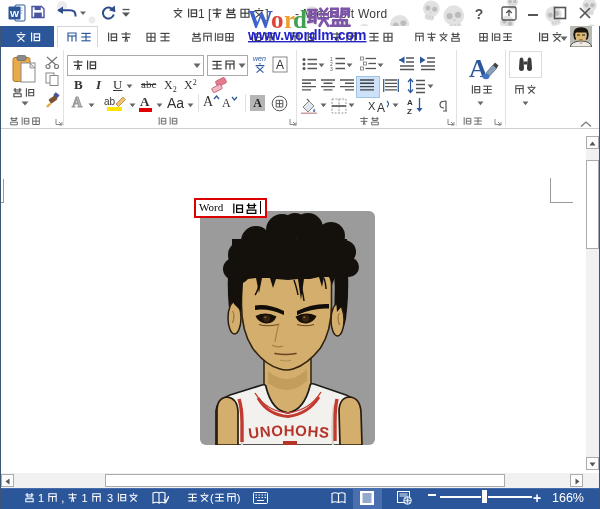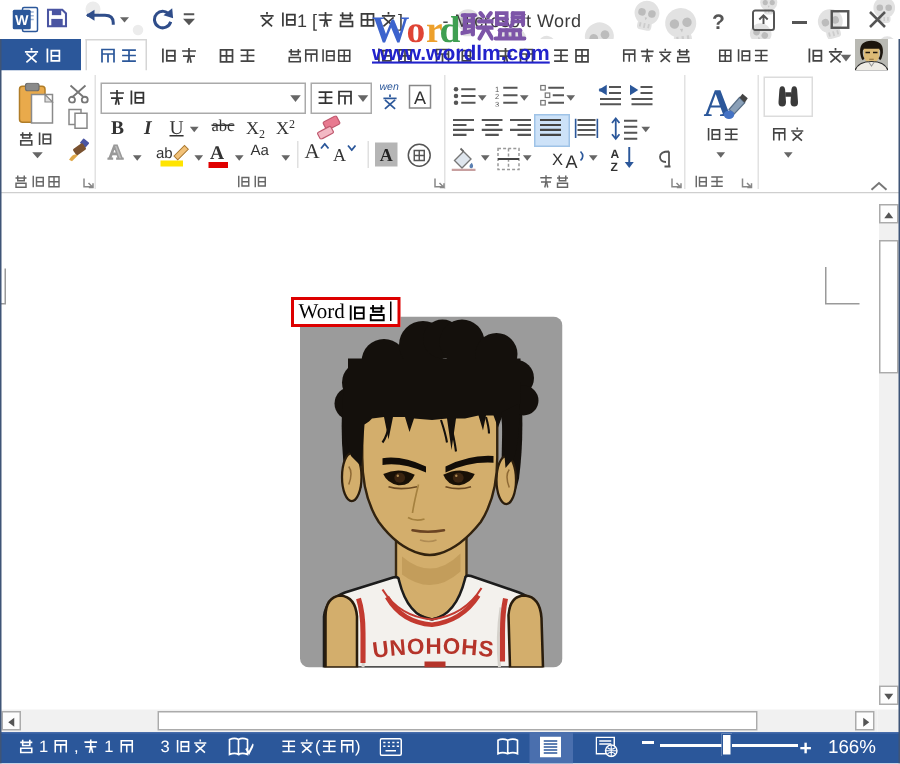--- a/index.html
+++ b/index.html
@@ -360,21 +360,21 @@
   <path d="M12,9 L19,2 L21.5,4.5 L14.5,11.5 Z" fill="#f2c178" stroke="#a8762d" stroke-width="0.7"></path>
 </svg>
 <svg class="abs" style="left:129px;top:103px" width="7" height="5" viewBox="0 0 8 6">
     <path d="M0.5,0.5 H7.5 L4,5 Z" fill="#666"></path>
   </svg>
 <div class="abs" style="left:140px;top:94px;font-size:13px;font-weight:bold;color:#333;font-family:'Liberation Serif',serif">A</div>
 <div class="abs" style="left:139px;top:108px;width:13px;height:4px;background:#e00000"></div>
 <svg class="abs" style="left:156px;top:103px" width="7" height="5" viewBox="0 0 8 6">
     <path d="M0.5,0.5 H7.5 L4,5 Z" fill="#666"></path>
   </svg>
-<div class="abs" style="left:167px;top:95px;font-size:10px;color:#333;font-family:Liberation Sans, sans-serif">Aa</div>
+<div class="abs" style="left:167px;top:95px;font-size:14px;color:#333;font-family:Liberation Sans, sans-serif">Aa</div>
 <svg class="abs" style="left:187px;top:103px" width="7" height="5" viewBox="0 0 8 6">
     <path d="M0.5,0.5 H7.5 L4,5 Z" fill="#666"></path>
   </svg>
 <div class="abs" style="left:203px;top:94px;font-size:14px;color:#333;font-family:'Liberation Serif',serif">A</div>
 <svg class="abs" style="left:213px;top:95px" width="7" height="5" viewBox="0 0 7 5">
     <path d="M1,4 L3.5,1 L6,4" fill="none" stroke="#2b579a" stroke-width="1.2"></path>
   </svg>
 <div class="abs" style="left:222px;top:96px;font-size:12px;color:#333;font-family:'Liberation Serif',serif">A</div>
 <svg class="abs" style="left:231px;top:96px" width="7" height="5" viewBox="0 0 7 5">
     <path d="M1,1 L3.5,4 L6,1" fill="none" stroke="#2b579a" stroke-width="1.2"></path>
@@ -622,21 +622,21 @@
     <circle cx="34" cy="58" r="11"></circle>
     <circle cx="149" cy="56" r="10"></circle>
     <rect x="32" y="28" width="115" height="34"></rect>
     <path d="M28,62 Q28,52 31,44 L147,44 Q148,54 146,62 Q143,64 141,66 L138,67 L135,66 L132,74 L129,66 L124,66 L122,76 L119,66 L110,68 L104,68 L101,89 L98,68 L88,69 L76,68 L73,77 L70,67 L62,67 L59,82 L56,67 L48,68 L46,70 L43,72 L41,100 L34,93 Q29,78 28,62 Z"></path>
     <path d="M134,64 L146,58 Q147,78 143,94 L137,101 Z"></path>
   </g>
   <path d="M60,70 Q58,80 55,84 M100,70 Q103,82 104,90 M94,69 Q97,78 98,84 M124,67 Q126,74 126,78" stroke="#14100c" stroke-width="1.4" fill="none"></path>
 </svg>
 
 <div class="abs" style="left:194px;top:198px;width:73px;height:20px;border:2.5px solid #dd0000;background:#fff;box-sizing:border-box"></div>
-<div class="abs" style="left:199px;top:201px;font-size:14px;color:#000;font-family:'Liberation Serif',serif">Word</div>
+<div class="abs" style="left:199px;top:201px;font-size:11px;color:#000;font-family:'Liberation Serif',serif">Word</div>
 <div class="abs" style="left:231px;top:202px"><svg class="cjk" width="13" height="13" style="color:#000">
       <use href="#gd"></use>
     </svg><svg class="cjk" width="13" height="13" style="color:#000;margin-left:1px">
       <use href="#gg"></use>
     </svg></div>
 <div class="abs" style="left:260px;top:201px;width:1px;height:13px;background:#000"></div>
 
 <div class="abs" style="left:586px;top:136px;width:13px;height:321px;background:#f1f1f1;"></div>
 <div class="abs" style="left:586px;top:136px;width:13px;height:13px;background:#fdfdfd;border:1px solid #ababab;box-sizing:border-box"></div>
 <svg class="abs" style="left:589px;top:141px" width="7" height="5" viewBox="0 0 7 5">
@@ -655,21 +655,21 @@
   </svg>
 <div class="abs" style="left:105px;top:474px;width:400px;height:13px;background:#fff;border:1px solid #ababab;box-sizing:border-box"></div>
 <div class="abs" style="left:570px;top:474px;width:13px;height:13px;background:#fdfdfd;border:1px solid #ababab;box-sizing:border-box"></div>
 <svg class="abs" style="left:575px;top:478px" width="5" height="7" viewBox="0 0 5 7">
     <path d="M0.5,0.5 V6.5 L4.5,3.5 Z" fill="#555"></path>
   </svg>
 <div class="abs" style="left:585px;top:473px;width:15px;height:15px;background:#f1f1f1"></div>
 
 <div class="abs" id="statusbar" style="left:0;top:488px;width:600px;height:21px;background:#2b579a;border-top:1px solid #466cab;box-sizing:border-box"></div>
 
-<div class="abs" style="left:12px;top:492px;color:#fff">
+<div class="abs" style="left:24px;top:492px;color:#fff">
 <svg class="cjk" width="11" height="11" style="color:#fff">
       <use href="#gg"></use>
     </svg><span style="font-size:11px;color:#fff;vertical-align:top"> 1 </span><svg class="cjk" width="11" height="11" style="color:#fff">
       <use href="#gf"></use>
     </svg><span style="font-size:11px;color:#fff;vertical-align:top"> , </span><svg class="cjk" width="11" height="11" style="color:#fff">
       <use href="#ge"></use>
     </svg><span style="font-size:11px;color:#fff;vertical-align:top"> 1 </span><svg class="cjk" width="11" height="11" style="color:#fff">
       <use href="#gf"></use>
     </svg>
 </div>

